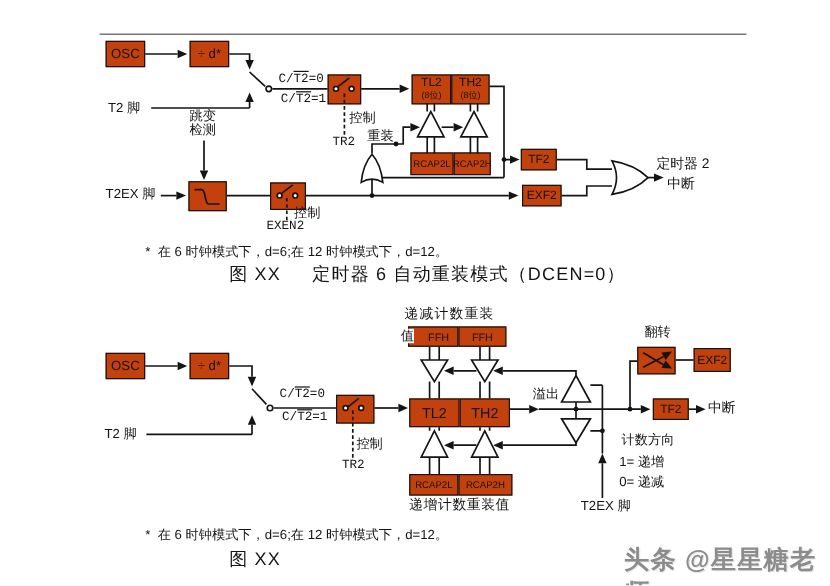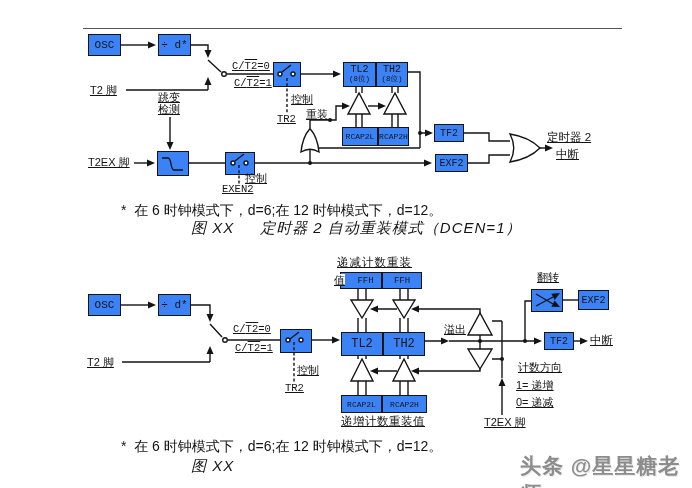--- a/index.html
+++ b/index.html
@@ -1,28 +1,28 @@
 <!DOCTYPE html>
 <html><head>
 <meta charset="utf-8">
 <style>
   html,body{margin:0;padding:0;background:#fff;}
   .canvas{position:relative;width:692px;height:488px;background:#fff;overflow:hidden;
           font-family:"Liberation Sans","DejaVu Sans",sans-serif;color:#141414;}
   .hr-top{position:absolute;left:83px;top:28px;width:539px;height:0;border-top:1.3px solid #555;}
-  .bx{position:absolute;border:1.5px solid #141414;background:#3b82f6;box-sizing:border-box;
+  .bx{position:absolute;border:1.5px solid #141414;background:#c2410c;box-sizing:border-box;
       display:flex;align-items:center;justify-content:center;
-      font-family:Liberation Mono, monospace;color:#141414;z-index:1;}
+      font-family:Liberation Sans, sans-serif;color:#141414;z-index:1;}
   .bx.col{flex-direction:column;line-height:1.05;}
   .bx .small{font-size:7.5px;}
-  .lbl{position:absolute;white-space:nowrap;font-size:11px;color:#141414;z-index:1;line-height:1.1;text-decoration:underline;}
+  .lbl{position:absolute;white-space:nowrap;font-size:11px;color:#141414;z-index:1;line-height:1.1;}
   .mono{font-family:"Liberation Mono","DejaVu Sans Mono",monospace;}
   .ov{text-decoration:overline;}
-  .caption{position:absolute;display:flex;gap:26px;font-size:15px;letter-spacing:1px;z-index:1;font-style:italic;}
-  .footnote{position:absolute;font-size:14px;white-space:pre;z-index:1;}
+  .caption{position:absolute;display:flex;gap:26px;font-size:15px;letter-spacing:1px;z-index:1;}
+  .footnote{position:absolute;font-size:11px;white-space:pre;z-index:1;}
   .watermark{position:absolute;left:520px;top:452px;font-size:21px;font-weight:700;
              color:#8c8c8c;letter-spacing:1px;z-index:1;text-shadow:1px 1px 0 #e8e8e8;}
   svg.wires{position:absolute;left:0;top:0;z-index:2;pointer-events:none;}
 </style>
 </head>
 <body>
 
 <div class="canvas">
 
   <div class="hr-top"></div>
@@ -55,21 +55,21 @@
   <div class="lbl" style="left:306px;top:108px">重装</div>
   <div class="lbl" style="left:245px;top:172px">控制</div>
   <div class="lbl mono" style="left:222px;top:184px;font-size:10.5px">EXEN2</div>
   <div class="lbl" style="left:88px;top:156px">T2EX 脚</div>
   <div class="lbl" style="left:547px;top:131px;font-size:11.5px">定时器 2</div>
   <div class="lbl" style="left:556px;top:148px;font-size:11.5px">中断</div>
 
   <div class="footnote" style="left:121px;top:202px">*  在 6 时钟模式下，d=6;在 12 时钟模式下，d=12。</div>
   <div class="caption" style="left:191px;top:219px">
     <span>图 XX</span>
-    <span>定时器 2 自动重装模式（DCEN=1）</span>
+    <span>定时器 6 自动重装模式（DCEN=0）</span>
   </div>
 
   <div class="bx" style="left:88px;top:294px;width:33px;height:22px;font-size:11px">OSC</div>
   <div class="bx" style="left:158px;top:294px;width:33px;height:22px;font-size:11px">÷ d*</div>
   <div class="bx" style="left:280px;top:329px;width:32px;height:24px"></div>
   <div class="bx" style="left:340px;top:272px;width:42px;height:17px;font-size:9px;padding-left:9px">FFH</div>
   <div class="bx" style="left:382px;top:272px;width:40px;height:17px;font-size:9px">FFH</div>
   <div class="bx" style="left:341px;top:332px;width:42px;height:24px;font-size:12px">TL2</div>
   <div class="bx" style="left:383px;top:332px;width:42px;height:24px;font-size:12px">TH2</div>
   <div class="bx" style="left:341px;top:395px;width:41px;height:18px;font-size:8px">RCAP2L</div>

